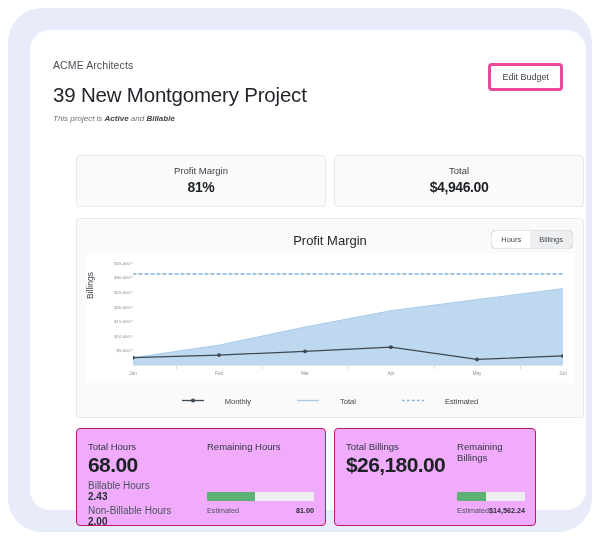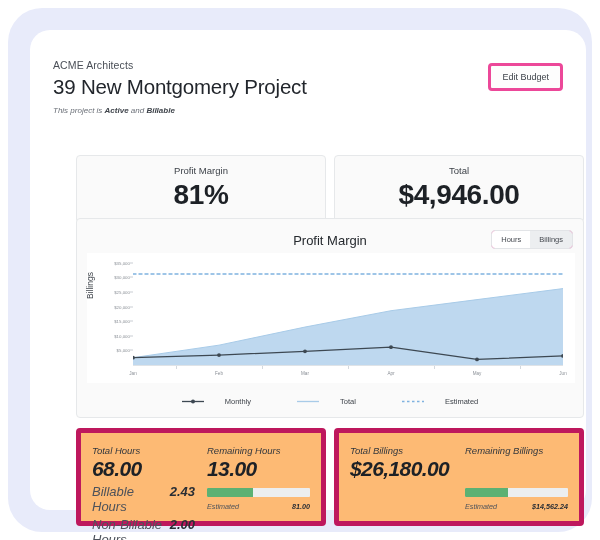--- a/index.html
+++ b/index.html
@@ -26,21 +26,21 @@
     border-radius:20px;
   }
 
   
   #header { position:absolute; left:23px; top:29px; width:510px; }
   .company {
     font-size:10.5px; color:#4a4f57; letter-spacing:.1px;
   }
   .proj-title {
     font-size:20.5px; color:#22262c; font-weight:400;
-    margin-top:4px; letter-spacing:-.2px;
+    margin-top:12px; letter-spacing:-.2px;
   }
   .substatus {
     font-size:8px; color:#6b7078; font-style:italic; margin-top:7px;
   }
   .substatus b { font-weight:700; font-style:italic; color:#3f444b; }
 
   #edit-budget {
     position:absolute; right:0; top:4px;
     font-size:9px; color:#3f444b;
     background:#fdfdfd;
@@ -55,21 +55,21 @@
   #kpis {
     position:absolute; left:46px; top:125px;
     width:508px; display:flex; gap:8px;
   }
   .kpi {
     flex:1; background:#fafafa; border:1px solid #e6e8ea;
     border-radius:4px; padding:9px 4px 11px;
     text-align:center;
   }
   .kpi-label { font-size:9.5px; color:#3d4249; }
-  .kpi-value { font-size:28px; font-weight:700; color:#1d2126; margin-top:3px; letter-spacing:-.4px; }
+  .kpi-value { font-size:14px; font-weight:700; color:#1d2126; margin-top:3px; letter-spacing:-.4px; }
 
   
   #chart-panel {
     position:absolute; left:46px; top:188px;
     width:508px; height:200px;
     background:#fafafa; border:1px solid #e6e8ea; border-radius:4px;
   }
   #chart-title {
     position:absolute; left:0; right:0; top:14px;
     text-align:center; font-size:13px; color:#25292e;
@@ -117,37 +117,37 @@
     font-size:4.6px; color:#8b9097;
   }
   .xtickmark {
     position:absolute; top:0; width:1px; height:3px; background:#d4d9de;
   }
 
   #legend {
     position:absolute; left:0; right:0; bottom:11px;
     display:flex; justify-content:center; gap:46px;
   }
-  .lg { display:flex; align-items:center; gap:21px; font-size:7.5px; color:#3f444b; }
+  .lg { display:flex; gap:21px; font-size:7.5px; color:#3f444b; }
   .lg-mark { width:22px; height:7px; position:relative; }
 
   
   .bpanel {
     position:absolute; top:398px; height:98px;
-    background:#fdba74; border:5px solid #be185d; border-radius:4px;font-style:italic;
+    background:#f0abfc; border:1px solid #be185d; border-radius:4px;
   }
   #panel-hours { left:46px; width:250px; }
-  #panel-billings { left:304px; width:250px; }
+  #panel-billings { left:304px; width:202px; }
   .bcols { display:flex; height:100%; padding:12px 11px 10px; gap:12px; }
   .bcol { flex:1; display:flex; flex-direction:column; }
   .b-label { font-size:9.5px; color:#32373d; }
   .b-value { font-size:21px; font-weight:700; color:#1d2126; margin-top:2px; letter-spacing:-.6px; line-height:1.08; }
 
   .subrows { margin-top:auto; }
-  .subrow { display:flex; justify-content:space-between; font-size:13px; color:#4d525a; margin-top:3px; }
+  .subrow { display:flex; justify-content:space-between; font-size:10px; color:#4d525a; margin-top:3px;flex-direction:column; }
   .subrow .v { font-weight:700; color:#2a2e34; }
 
   .bar-block { margin-top:auto; }
   .bar-track { height:9px; background:#eceeef; border-radius:1px; overflow:hidden; }
   .bar-fill { height:100%; background:#5cb173; }
   .bar-foot { display:flex; justify-content:space-between; font-size:7.2px; color:#4d525a; margin-top:5px; }
   .bar-foot .v { font-weight:700; color:#2a2e34; }
 </style>
 </head>
 <body>
@@ -267,21 +267,20 @@
               <span class="v">2.43</span>
             </div>
             <div class="subrow">
               <span>Non-Billable Hours</span>
               <span class="v">2.00</span>
             </div>
           </div>
         </div>
         <div class="bcol">
           <div class="b-label">Remaining Hours</div>
-          <div class="b-value">13.00</div>
           <div class="bar-block">
             <div class="bar-track">
               <div class="bar-fill" id="hours-fill" style="width: 45%;"></div>
             </div>
             <div class="bar-foot">
               <span>Estimated</span>
               <span class="v">81.00</span>
             </div>
           </div>
         </div>

